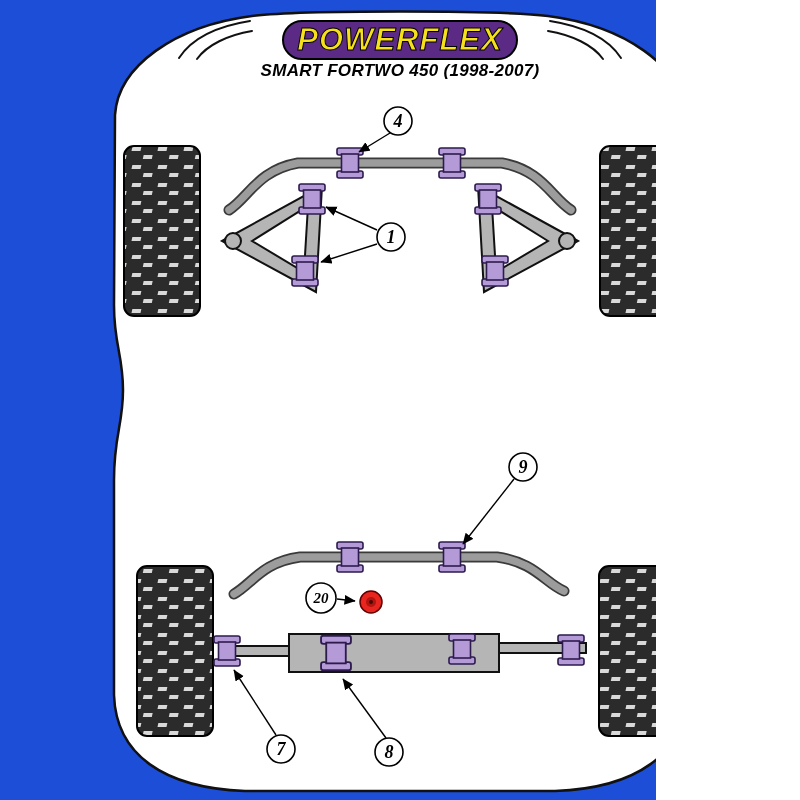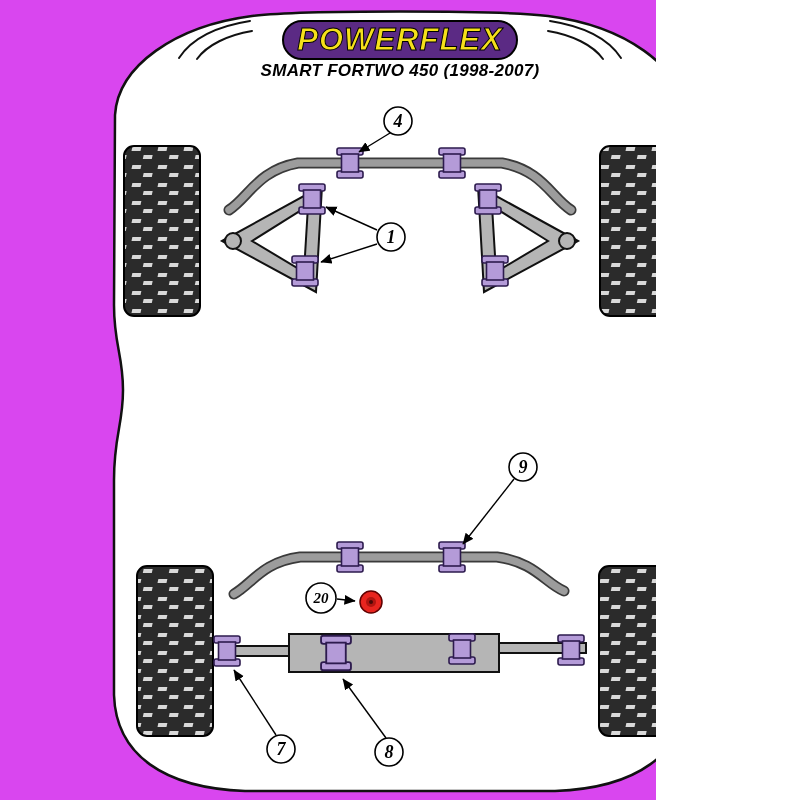--- a/index.html
+++ b/index.html
@@ -4,21 +4,21 @@
 <style>
   html, body {
     margin: 0; padding: 0;
     background: #ffffff;
     width: 800px; height: 800px;
     font-family: "Liberation Sans", sans-serif;
   }
   .stage {
     position: relative;
     width: 656px; height: 800px;
-    background: #d946ef;
+    background: #1d4ed8;
     overflow: hidden;
   }
   .outline      { fill: #ffffff; stroke: #111111; stroke-width: 2.5; }
   .detail-line  { fill: none; stroke: #111111; stroke-width: 2; stroke-linecap: round; }
   .tire         { stroke: #000000; stroke-width: 2; }
   .tire-bg      { fill: var(--tire-dark, #2b2b2b); }
   .tread-mark   { fill: #d9d9d9; }
   .bar-outline  { fill: none; stroke: #3a3a3a; stroke-width: 11; stroke-linecap: round; }
   .bar          { fill: none; stroke: var(--bar-gray, #9c9c9c); stroke-width: 7.5; stroke-linecap: round; }
   .spool        { fill: var(--bushing-purple, #b49bd8); stroke: var(--bushing-outline, #2d1b4e); stroke-width: 1.6; }

